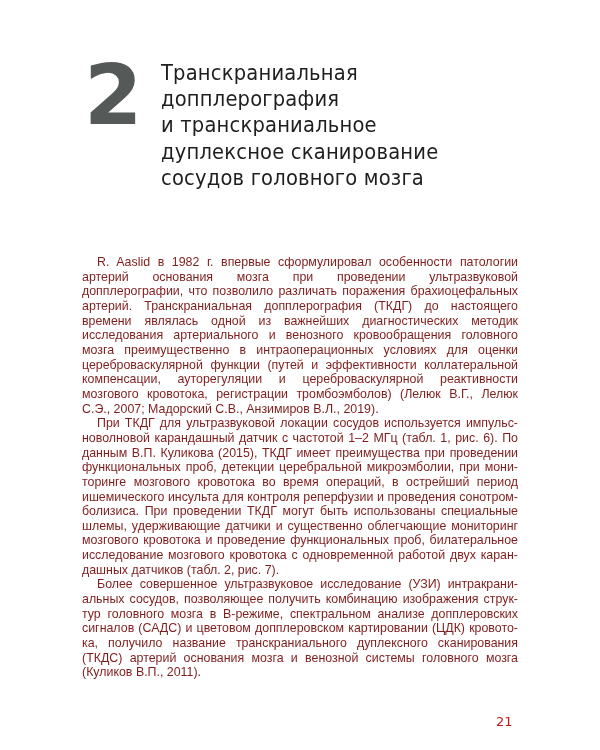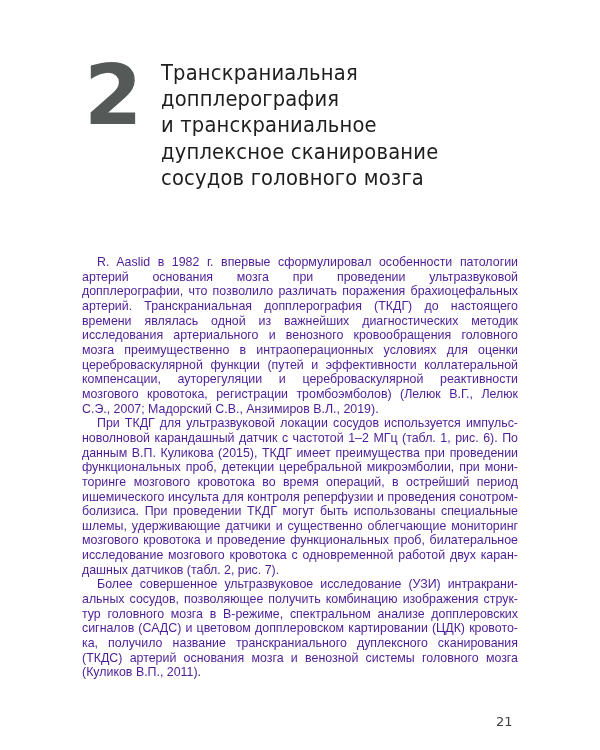--- a/index.html
+++ b/index.html
@@ -15,26 +15,26 @@
   }
   .chapter-title {
     position: absolute; left: 161px; top: 60px; margin: 0;
     font-family: "DejaVu Sans", sans-serif; font-weight: normal;
     font-size: 21px; line-height: 26.2px; color: #1e1e1e;
     letter-spacing: 0.2px; transform: scaleX(0.93); transform-origin: left top;
   }
   .chapter-title span { display: block; white-space: nowrap; }
   .body-text {
     position: absolute; left: 82px; top: 255px; width: 436px;
-    font-size: 12.4px; line-height: 14.65px; text-align: justify; color: #4c1d95;
+    font-size: 12.4px; line-height: 14.65px; text-align: justify; color: #7f1d1d;
   }
   .body-text p { margin: 0; text-indent: 15px; hyphens: manual; }
   .page-number {
     position: absolute; left: 496px; top: 714px;
-    font-family: "DejaVu Sans", sans-serif; font-size: 13px; color: #404040;
+    font-family: "DejaVu Sans", sans-serif; font-size: 13px; color: #b91c1c;
   }
 </style>
 </head>
 <body>
 
 <div class="chapter-number">2</div>
 
 <h1 class="chapter-title">
   <span>Транскраниальная</span>
   <span>допплерография</span>

